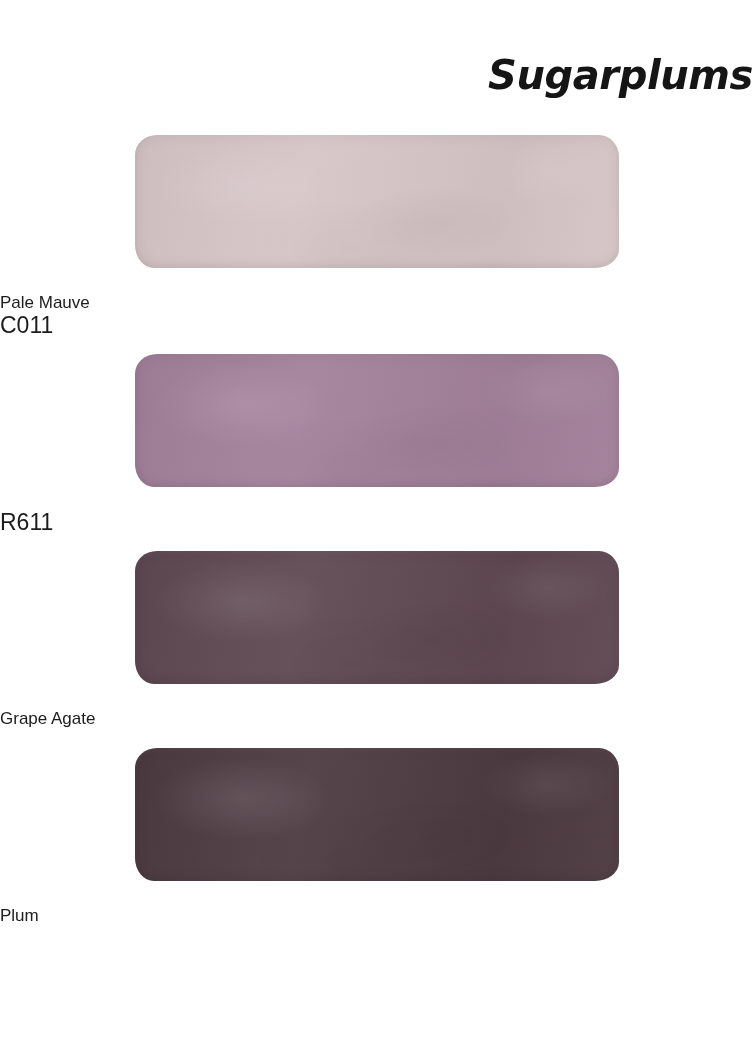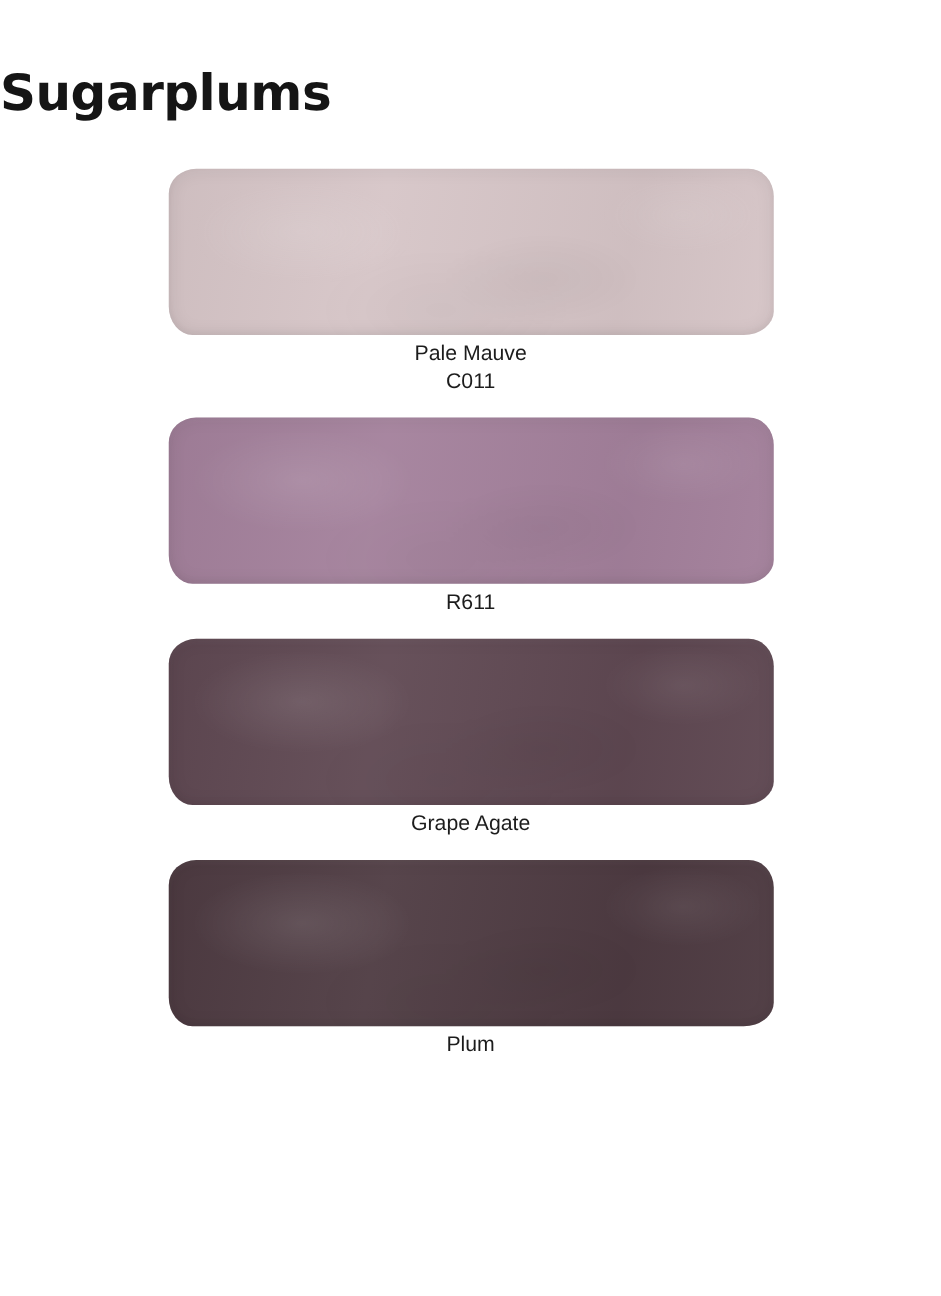--- a/index.html
+++ b/index.html
@@ -22,26 +22,27 @@
     position: relative;
     background: #ffffff;
     box-sizing: border-box;
   }
 
   .palette-title {
     position: absolute;
     top: 52px;
     left: 0;
     width: 753px;
-    text-align: left;
+    text-align: right;
     font-size: 40px;
     font-weight: bold;
     letter-spacing: -0.4px;
     color: #151515;
     font-family: "DejaVu Sans", "Liberation Sans", sans-serif;
+    font-style: italic;
   }
 
   .swatch-list {
     position: absolute;
     top: 135px;
     left: 0;
     width: 753px;
   }
 
   .swatch-entry {
@@ -83,31 +84,30 @@
     content: "";
     position: absolute;
     inset: 0;
     border-radius: inherit;
     pointer-events: none;
     background: linear-gradient(100deg, rgba(0,0,0,0.04) 0%, rgba(255,255,255,0.05) 35%, rgba(0,0,0,0.035) 75%, rgba(255,255,255,0.03) 100%);
   }
 
   .swatch-caption {
     width: 753px;
-    text-align: center;
-    padding-top: 4px;
+    padding-top: 24px;
   }
   .swatch-name {
     font-size: 17px;
     line-height: 22px;
     color: #1c1c1c;
     font-family: "Liberation Sans", sans-serif;
   }
   .swatch-code {
-    font-size: 17px;
+    font-size: 23px;
     line-height: 22px;
     color: #1c1c1c;
     font-family: "Liberation Sans", sans-serif;
   }
 </style>
 </head>
 <body style="background: rgb(255, 255, 255);">
 
 <div class="page">
 

